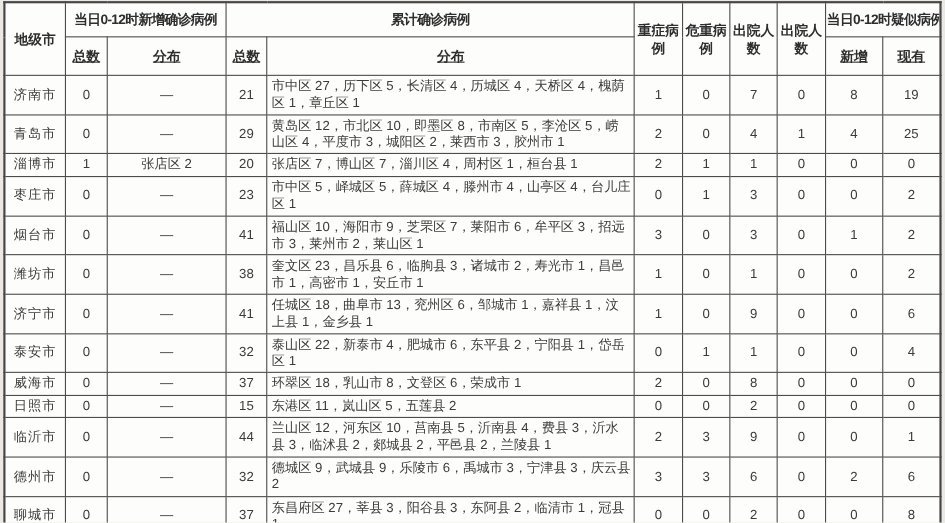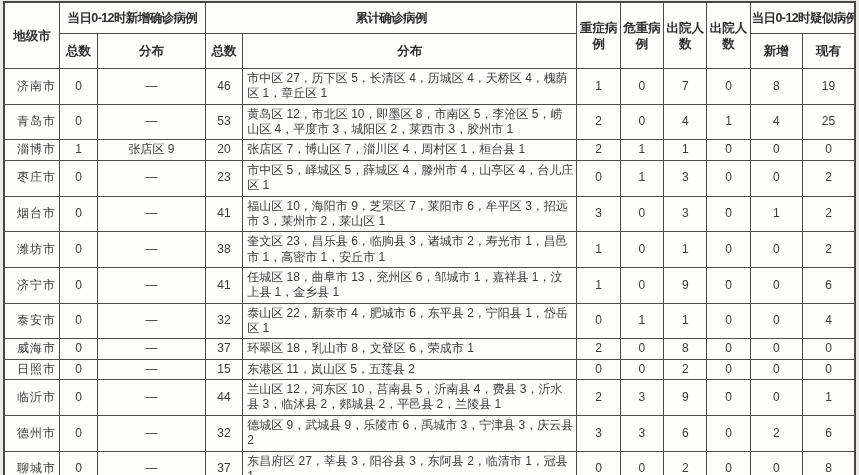--- a/index.html
+++ b/index.html
@@ -36,23 +36,23 @@
   }
   th {
     font-weight: bold;
     color: #2e2e2e;
     font-size: 12.5px;
     padding: 3px 1px;
     background: #fdfdfc;
   }
   th.grp { white-space: nowrap; letter-spacing: -0.6px; }
   thead tr.h1 th { height: 24px; }
-  thead tr.h2 th { height: 28px; }
+  thead tr.h2 th { height: 28px; text-decoration: underline; }
   td.left { text-align: left; padding-left: 4px; }
-  td.city-cell { letter-spacing: 1px; text-align: right; }
+  td.city-cell { letter-spacing: 1px; }
 </style>
 </head>
 <body>
 
 <div class="page">
   <table class="stats">
     <colgroup>
       <col style="width:55px">
       <col style="width:38px">
       <col style="width:107px">
@@ -83,46 +83,46 @@
         <th>分布</th>
         <th>新增</th>
         <th>现有</th>
       </tr>
     </thead>
     <tbody>
         <tr>
           <td class="city-cell">济南市</td>
           <td>0</td>
           <td>—</td>
-          <td>46</td>
+          <td>21</td>
           <td class="left">市中区 27，历下区 5，长清区 4，历城区 4，天桥区 4，槐荫区 1，章丘区 1</td>
           <td>1</td>
           <td>0</td>
           <td>7</td>
           <td>0</td>
           <td>8</td>
           <td>19</td>
         </tr>
         <tr>
           <td class="city-cell">青岛市</td>
           <td>0</td>
           <td>—</td>
-          <td>53</td>
+          <td>29</td>
           <td class="left">黄岛区 12，市北区 10，即墨区 8，市南区 5，李沧区 5，崂山区 4，平度市 3，城阳区 2，莱西市 3，胶州市 1</td>
           <td>2</td>
           <td>0</td>
           <td>4</td>
           <td>1</td>
           <td>4</td>
           <td>25</td>
         </tr>
         <tr>
           <td class="city-cell">淄博市</td>
           <td>1</td>
-          <td>张店区 9</td>
+          <td>张店区 2</td>
           <td>20</td>
           <td class="left">张店区 7，博山区 7，淄川区 4，周村区 1，桓台县 1</td>
           <td>2</td>
           <td>1</td>
           <td>1</td>
           <td>0</td>
           <td>0</td>
           <td>0</td>
         </tr>
         <tr>

